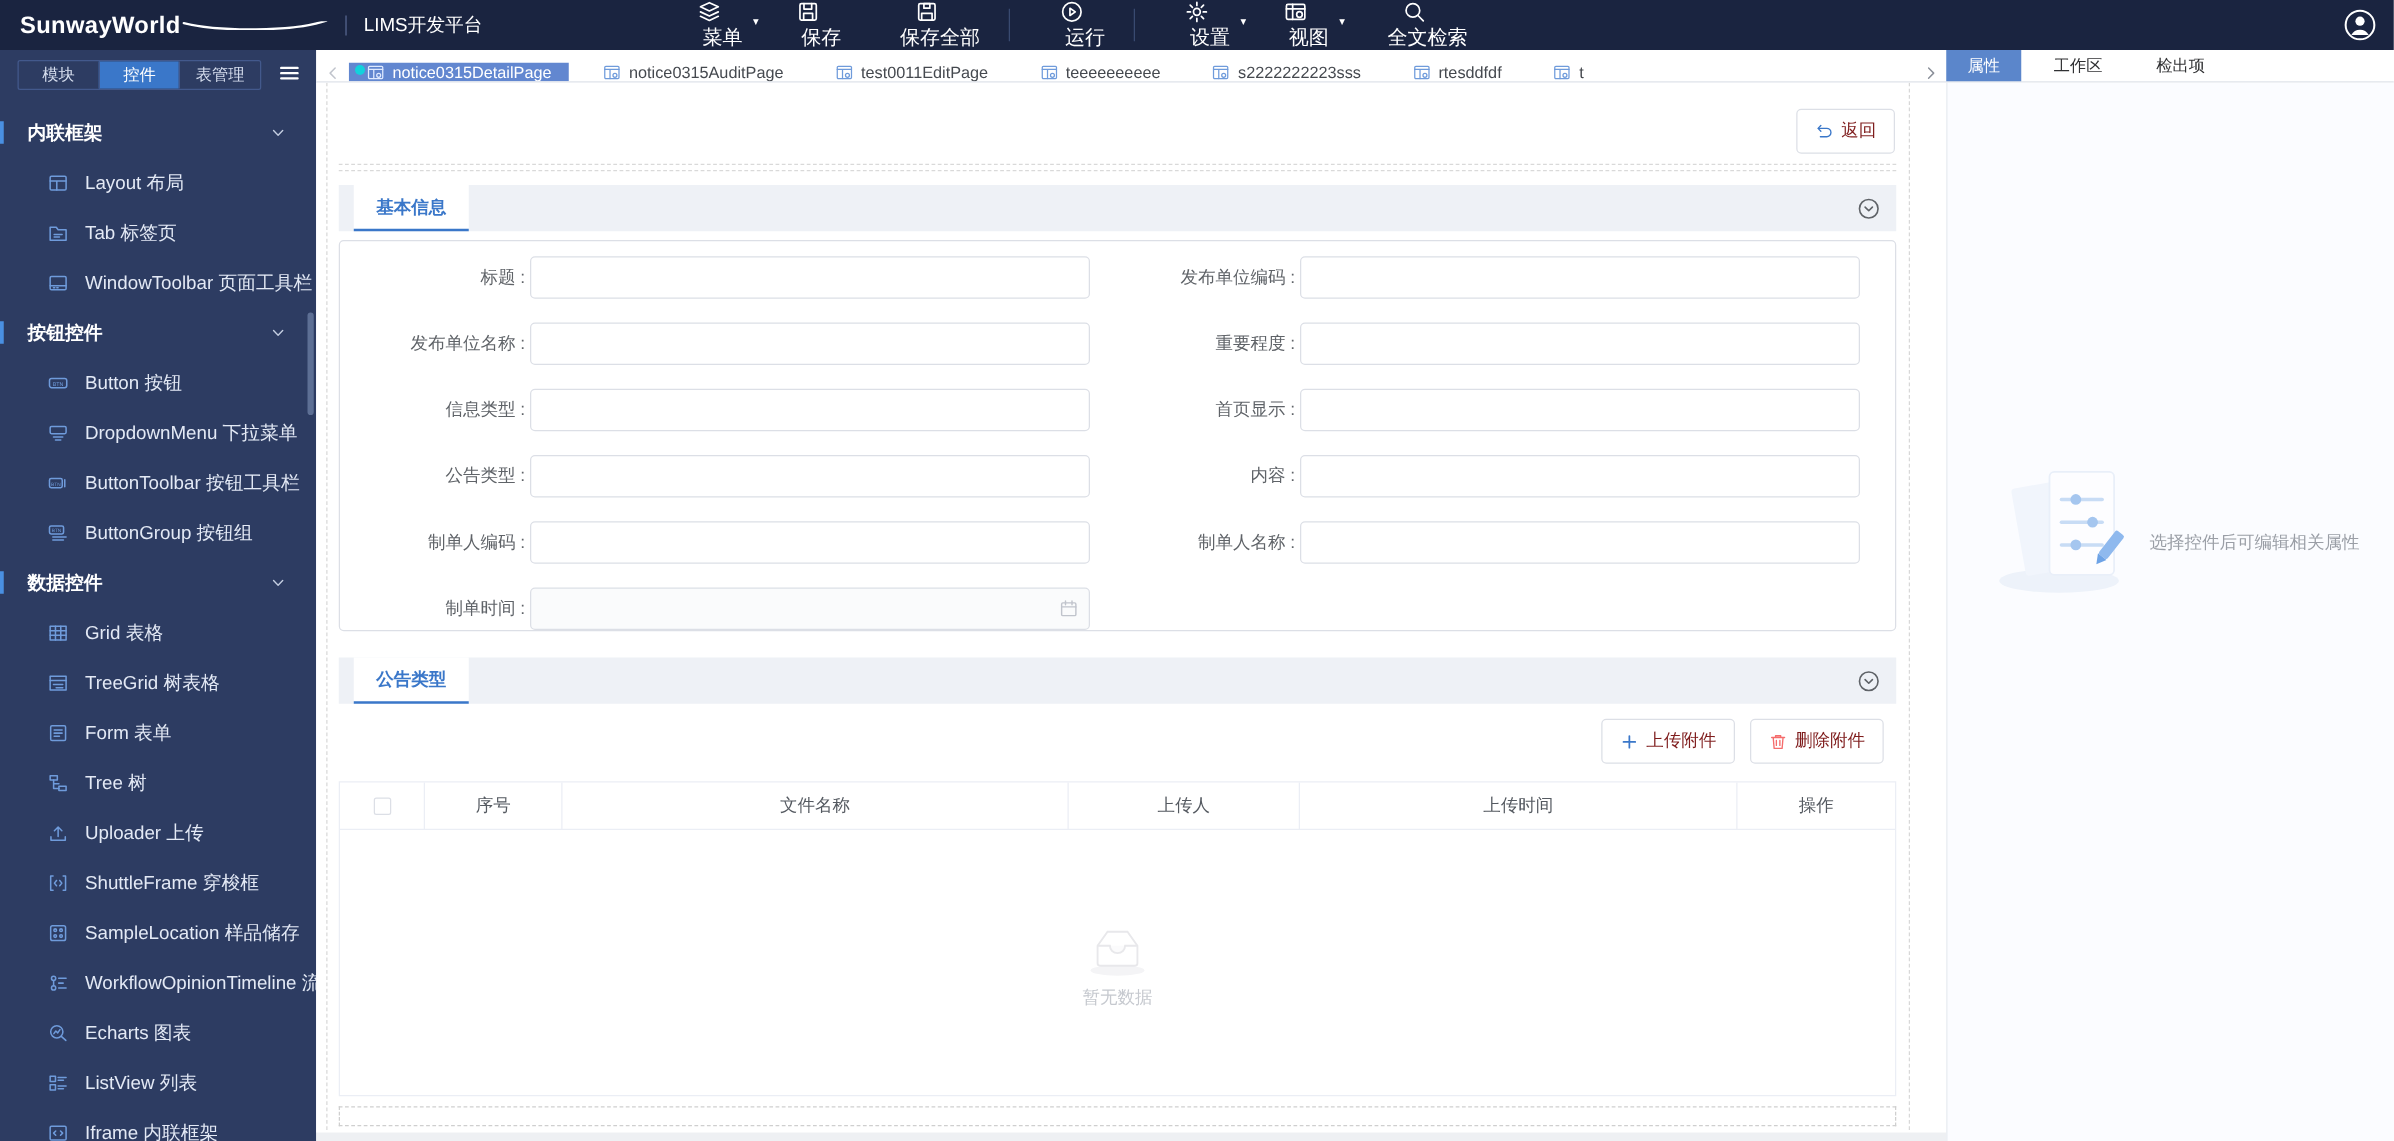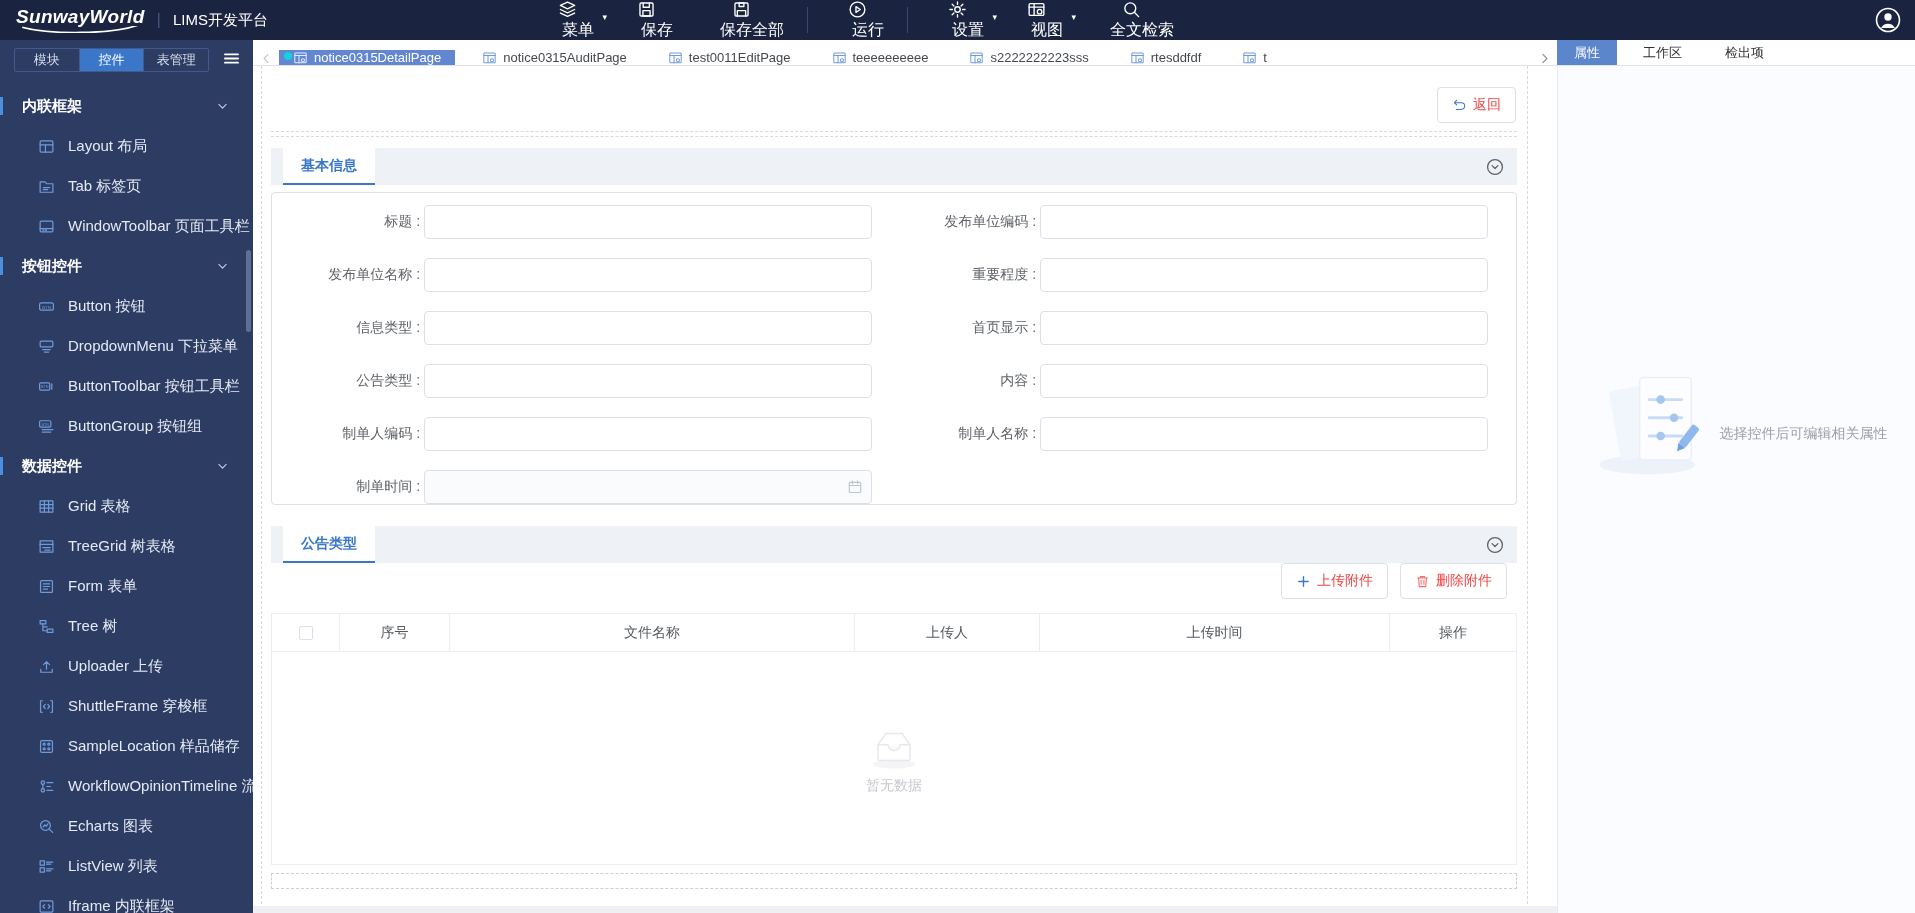--- a/index.html
+++ b/index.html
@@ -3,21 +3,21 @@
 <meta charset="utf-8">
 <style>
   * { margin:0; padding:0; box-sizing:border-box; }
   html,body { width:1915px; height:913px; overflow:hidden;
     font-family:"Liberation Sans","DejaVu Sans",sans-serif; font-size:14px; color:#303133; background:#fff; }
 
   
   .app-header { position:absolute; top:0; left:0; width:1915px; height:40px;
     background:var(--header-bg,#1a2440); color:#fff; display:flex; align-items:center; z-index:30; }
   .logo-area { display:flex; align-items:center; padding-left:16px; }
-  .logo { display:flex; flex-direction:column; align-items:center; line-height:1; cursor:pointer;font-style:italic; }
+  .logo { display:flex; align-items:center; line-height:1; cursor:pointer; }
   .logo-text { font-size:19px; font-weight:700; letter-spacing:.3px; }
   .logo-sep { color:#47557b; font-size:17px; margin:0 12px; }
   .app-title { font-size:15px; }
   .hdr-toolbar { position:absolute; left:528px; top:0; height:40px; display:flex; align-items:center; }
   .hdr-item { position:relative; height:40px; padding:3px 13px 2px; display:flex; flex-direction:column;
     align-items:center; justify-content:center; cursor:pointer; }
   .hdr-item .icon svg { width:19px; height:19px; display:block; }
   .hdr-label { font-size:16px; margin-top:1px; white-space:nowrap;margin-left:21px; }
   .hdr-caret { position:absolute; right:0; top:12px; font-size:9px; color:#fff; }
   .hdr-divider { width:1px; height:26px; background:#394a70; margin:0 10px; }
@@ -71,21 +71,21 @@
   .panel-tab.active { background:var(--accent-tab,#5b86cb); color:#fff; }
 
   
   .canvas { position:absolute; top:66px; left:253px; width:1304px; height:847px; background:#eef0f3; }
   .canvas-white { position:absolute; top:0; left:0; width:1304px; height:840px; background:#fff; overflow:hidden; }
   .design-frame { position:absolute; left:8px; right:29px; top:0; height:838px;
     border-left:1px dashed #d8d8d8; border-right:1px dashed #d8d8d8; pointer-events:none; }
   .canvas-inner { position:relative; margin:0 40px 0 18px; width:1246px; }
   .back-row { height:66px; position:relative; border-bottom:1px dashed #d9d9d9; }
   .btn { display:inline-flex; align-items:center; justify-content:center; gap:6px; height:36px;
-    background:#fff; border:1px solid #dcdfe6; border-radius:4px; font-size:14px; color:#ef4444;
+    background:#fff; border:1px solid #dcdfe6; border-radius:4px; font-size:14px; color:#7f1d1d;
     cursor:pointer; padding:0 14px; }
   .btn .icon { display:flex; }
   .btn .icon svg { width:15px; height:15px; }
   .back-btn { position:absolute; right:1px; top:21px; }
   .back-btn .icon { color:var(--accent,#3a77c9); }
   .sections { border-top:1px dashed #d9d9d9; margin-top:4px; padding-top:11px; }
   .section-header { position:relative; height:37px; background:#eef1f6; }
   .section-tab { position:absolute; left:12px; top:0; height:37px; min-width:88px; padding:0 18px;
     background:#fff; border-bottom:2px solid var(--accent,#2f74c0); color:var(--accent,#2f74c0);
     font-weight:700; font-size:14px; display:flex; align-items:center; justify-content:center; cursor:pointer; }
@@ -97,21 +97,21 @@
   .form-field { display:flex; align-items:center; height:34px; }
   .f-label { width:132px; flex:none; text-align:right; color:#5f6368; }
   .f-label::after { content:"\00a0:\00a0"; }
   .f-input-wrap { position:relative; flex:1; height:34px; }
   .f-input { width:100%; height:34px; border:1px solid #dcdfe6; border-radius:4px; background:#fff;
     padding:0 10px; font-size:14px; color:#303133; outline:none; font-family:inherit; }
   .f-input.date { background:#fafbfc; padding-right:30px; }
   .f-cal { position:absolute; right:9px; top:9px; width:16px; height:16px; color:#c0c4cc; pointer-events:none; }
   .f-cal svg { width:16px; height:16px; }
   .attach-section { margin-top:21px; }
-  .attach-buttons { display:flex; justify-content:flex-end; gap:12px; padding:0 10px 14px 0; }
+  .attach-buttons { display:flex; justify-content:flex-end; gap:12px; padding:12px 10px 14px 0; }
   .attach-buttons .btn.plus .icon { color:var(--accent,#3a77c9); }
   .attach-buttons .btn.danger .icon { color:var(--danger,#f56c6c); }
   .attach-table { border:1px solid #ebeef5; }
   .attach-head { display:grid; grid-template-columns:68px 110px 405px 185px 350px 1fr; height:38px;
     align-items:center; border-bottom:1px solid #ebeef5; color:#555a61; }
   .attach-th { text-align:center; font-size:14px; border-right:1px solid #ebeef5; height:38px;
     display:flex; align-items:center; justify-content:center; }
   .attach-th:last-child { border-right:none; }
   .chkbox { width:14px; height:14px; border:1px solid #dcdfe6; border-radius:2px; background:#fff; cursor:pointer; }
   .attach-body { height:212px; display:flex; flex-direction:column; align-items:center; justify-content:center; }

